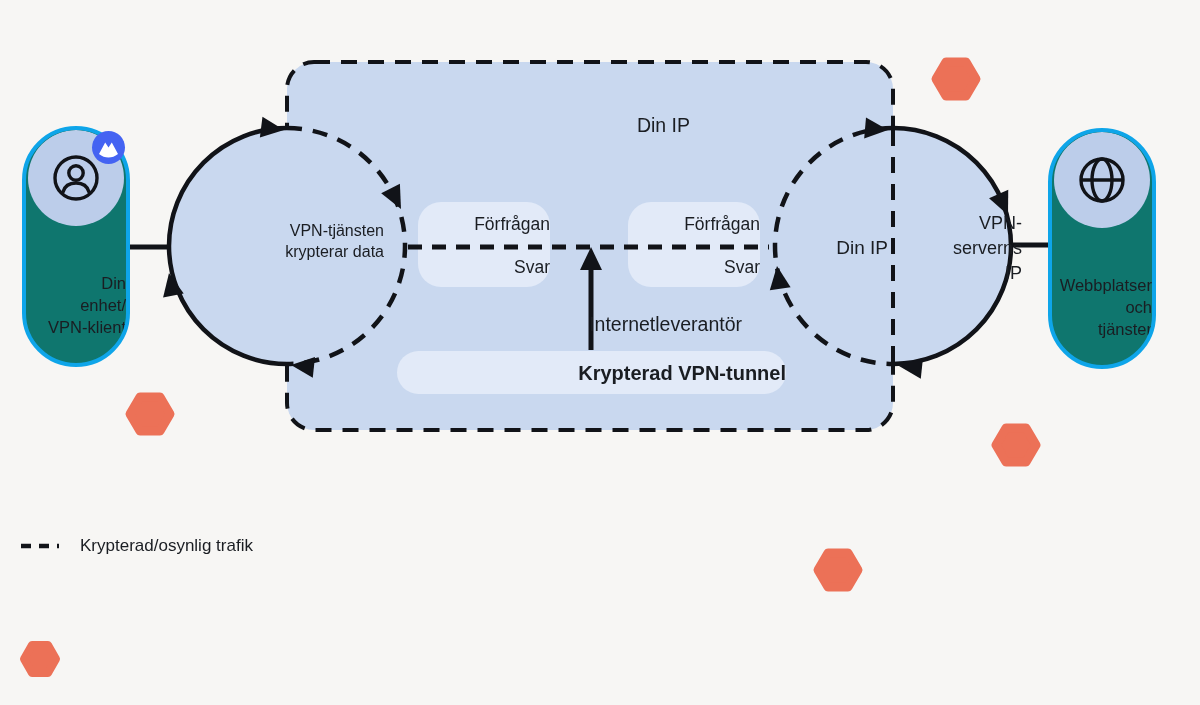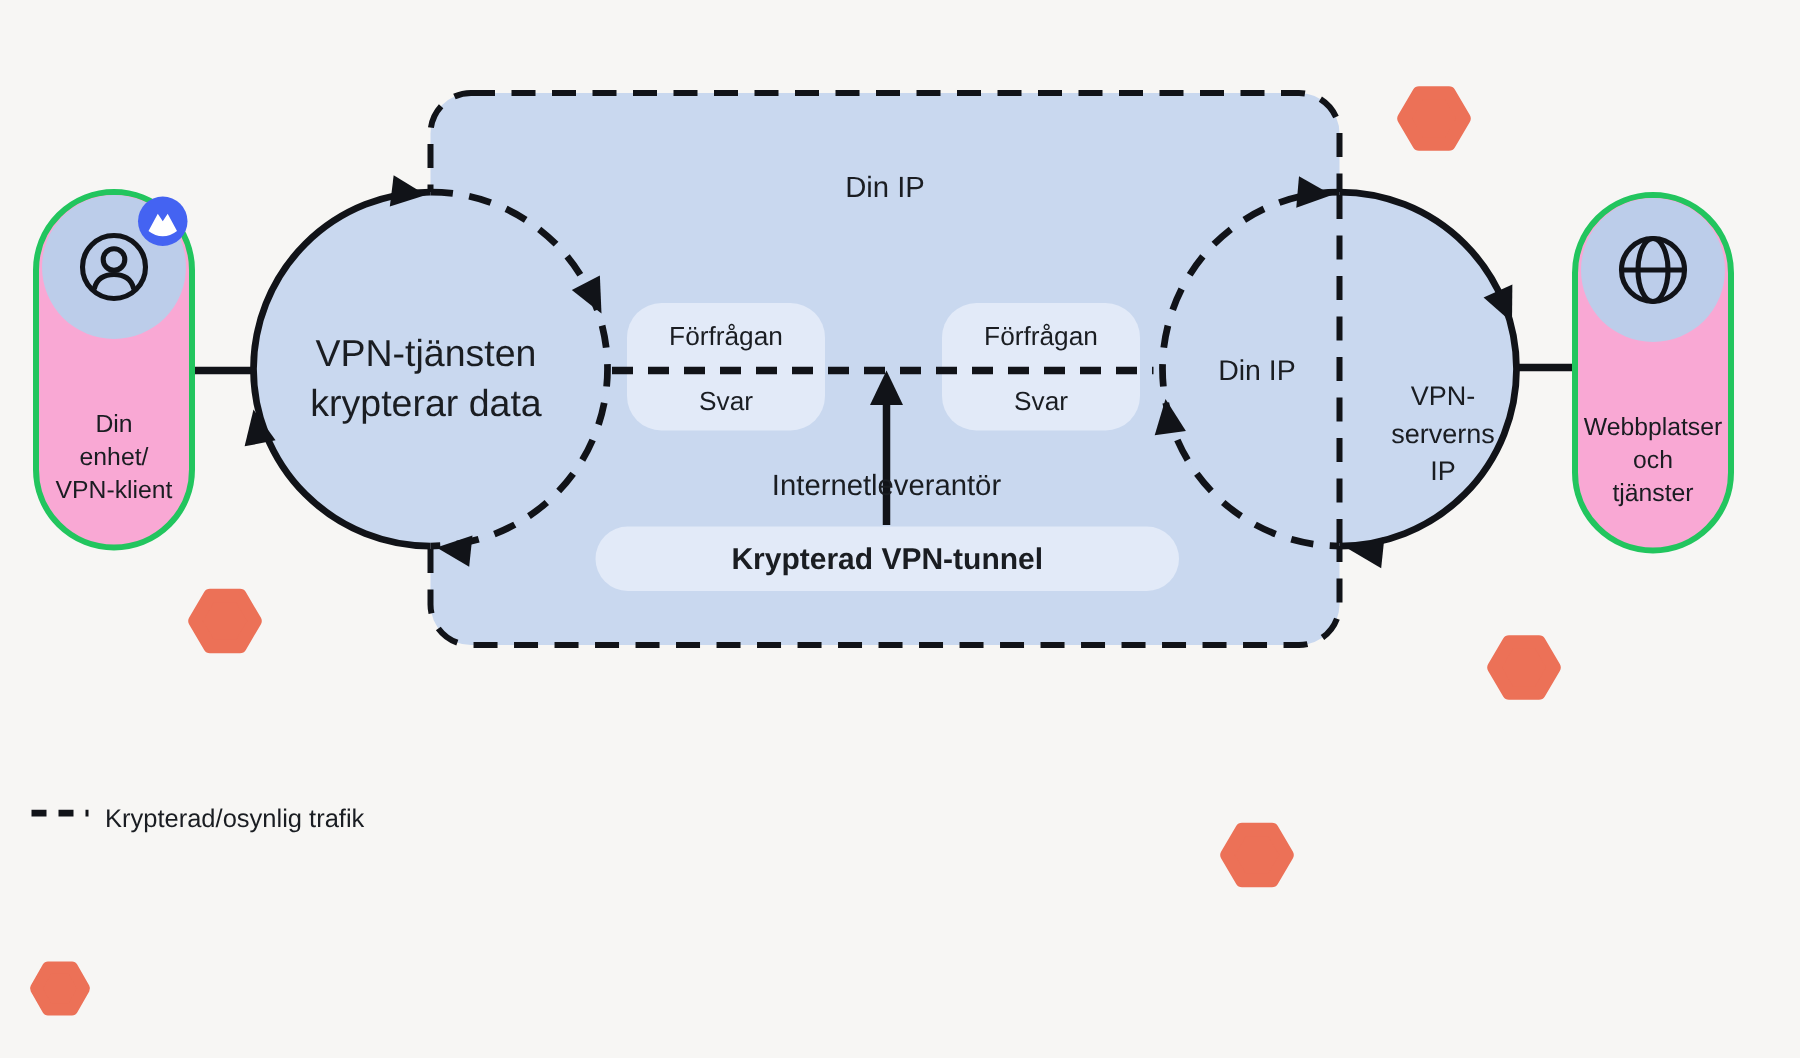--- a/index.html
+++ b/index.html
@@ -1,34 +1,34 @@
 <!DOCTYPE html>
 <html><head>
 <meta charset="utf-8">
 <style>
   html,body{margin:0;padding:0;background:#f7f6f4;}
   .stage{
     position:relative;width:1200px;height:705px;background:#f7f6f4;overflow:hidden;
     font-family:"Liberation Sans","DejaVu Sans",sans-serif;color:#1a1d22;
   }
   .layer{position:absolute;left:0;top:0;}
-  .lbl{position:absolute;text-align:center;white-space:pre-line;line-height:1.32;color:#1a1d22;}
+  .lbl{position:absolute;text-align:right;white-space:pre-line;line-height:1.32;color:#1a1d22;}
   .pill{
-    position:absolute;width:100px;height:233px;background:#f9a8d4;border:4px solid #22c55e;
+    position:absolute;width:100px;height:233px;background:#0f766e;border:4px solid #0ea5e9;
     border-radius:58px;overflow:hidden;
   }
   .pill-circle{
     position:absolute;left:2px;top:0;width:96px;height:96px;border-radius:50%;background:#bccdea;
     display:flex;align-items:center;justify-content:center;
   }
   .badge{
     position:absolute;width:33px;height:33px;border-radius:50%;background:#4463f2;
     display:flex;align-items:center;justify-content:center;z-index:5;
   }
-  .legend-row{position:absolute;display:flex;align-items:flex-start;gap:4px;}
+  .legend-row{position:absolute;display:flex;align-items:center;gap:14px;}
   .legend-icon{width:52px;display:flex;justify-content:center;flex:0 0 52px;}
   .legend-label{font-size:17px;color:#1a1d22;}
 </style>
 </head>
 <body>
 
 <div class="stage">
 
   <svg class="layer" width="1200" height="705" viewBox="0 0 1200 705">
 
@@ -97,24 +97,24 @@
         <line x1="3" y1="24" x2="45" y2="24" stroke="#111318" stroke-width="3.4"></line>
         <ellipse cx="24" cy="24" rx="10" ry="21" fill="none" stroke="#111318" stroke-width="3.4"></ellipse>
       </svg>
     </div>
     <div class="lbl" style="left:0;top:143px;width:100%;font-size:16.5px;">Webbplatser
 och
 tjänster</div>
   </div>
 
   <div class="lbl" style="left:490px;top:113px;width:200px;font-size:19.5px;">Din IP</div>
-  <div class="lbl" style="left:184px;top:220px;width:200px;font-size:25px;">VPN-tjänsten
+  <div class="lbl" style="left:184px;top:220px;width:200px;font-size:16px;">VPN-tjänsten
 krypterar data</div>
   <div class="lbl" style="left:788px;top:235px;width:100px;font-size:19px;">Din IP</div>
-  <div class="lbl" style="left:902px;top:211px;width:120px;font-size:18px;line-height:1.38;margin-top:41px;">VPN-
+  <div class="lbl" style="left:902px;top:211px;width:120px;font-size:18px;line-height:1.38;">VPN-
 serverns
 IP</div>
 
   <div class="lbl" style="left:418px;top:213px;width:132px;font-size:17.5px;">Förfrågan</div>
   <div class="lbl" style="left:418px;top:256px;width:132px;font-size:17.5px;">Svar</div>
   <div class="lbl" style="left:628px;top:213px;width:132px;font-size:17.5px;">Förfrågan</div>
   <div class="lbl" style="left:628px;top:256px;width:132px;font-size:17.5px;">Svar</div>
 
   <div class="lbl" style="left:440px;top:312px;width:302px;font-size:19.5px;">Internetleverantör</div>
   <div class="lbl" style="left:397px;top:360px;width:389px;font-size:20px;font-weight:600;">Krypterad VPN-tunnel</div>

